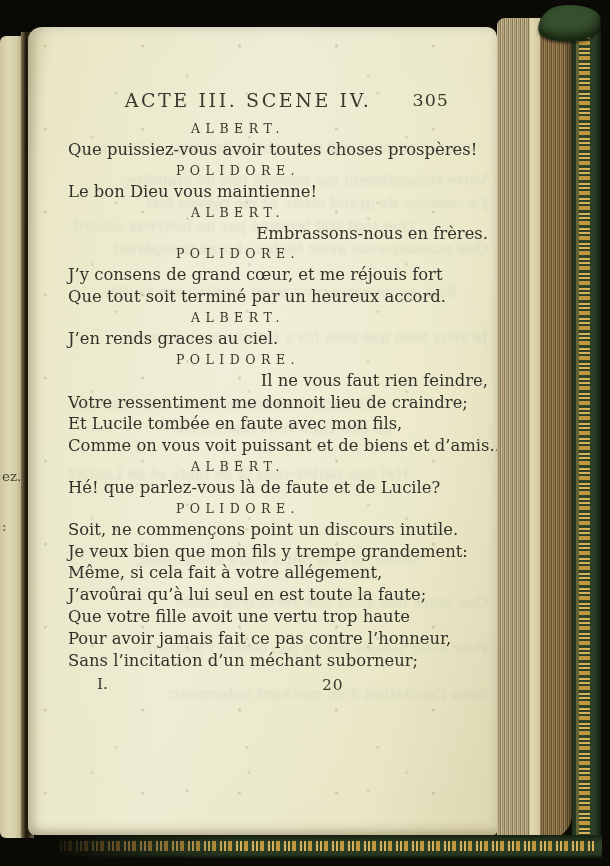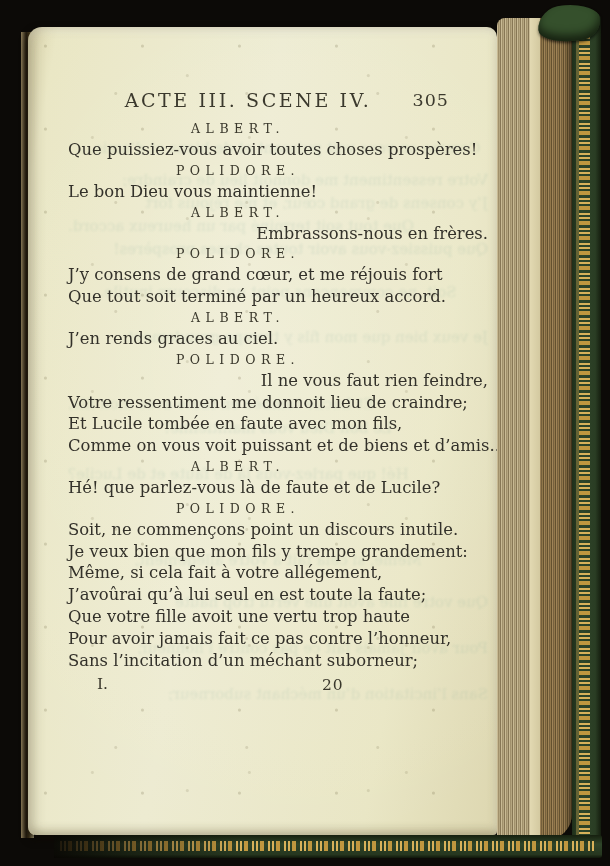--- a/index.html
+++ b/index.html
@@ -137,20 +137,24 @@
     border-radius:45% 60% 40% 55% / 70% 45% 55% 40%;
     transform:rotate(-4deg);
     box-shadow:inset 0 -6px 8px rgba(10,14,6,0.7), 0 2px 3px rgba(0,0,0,0.6);
   }
 </style>
 </head>
 <body>
 
 <div class="stage">
 
+  <div class="left-sliver">
+    <span class="frag" style="top:432px;">ez.</span>
+    <span class="frag" style="top:482px;">:</span>
+  </div>
   <div class="gutter"></div>
 
   <div class="page">
 
     <div class="ghost-layer">
       <div class="ghost c" style="top:16px">Comme on vous voit puissant et de biens et d’amis....</div>
       <div class="ghost" style="top:48px">Votre ressentiment me donnoit lieu de craindre;</div>
       <div class="ghost" style="top:71px">J’y consens de grand cœur, et me réjouis fort</div>
       <div class="ghost r" style="top:94px">Que tout soit terminé par un heureux accord.</div>
       <div class="ghost" style="top:117px">Que puissiez-vous avoir toutes choses prospères!</div>

